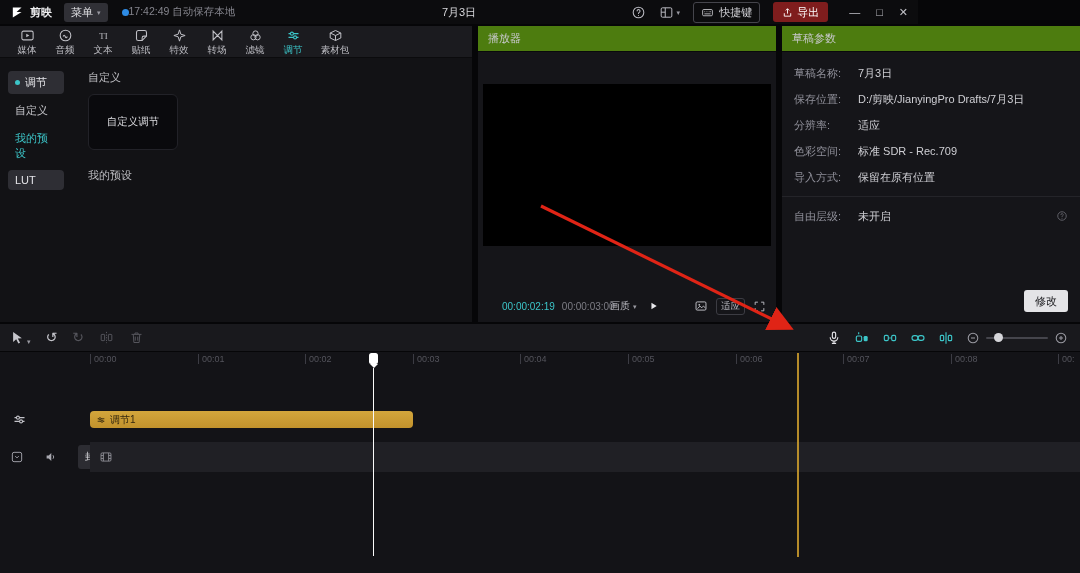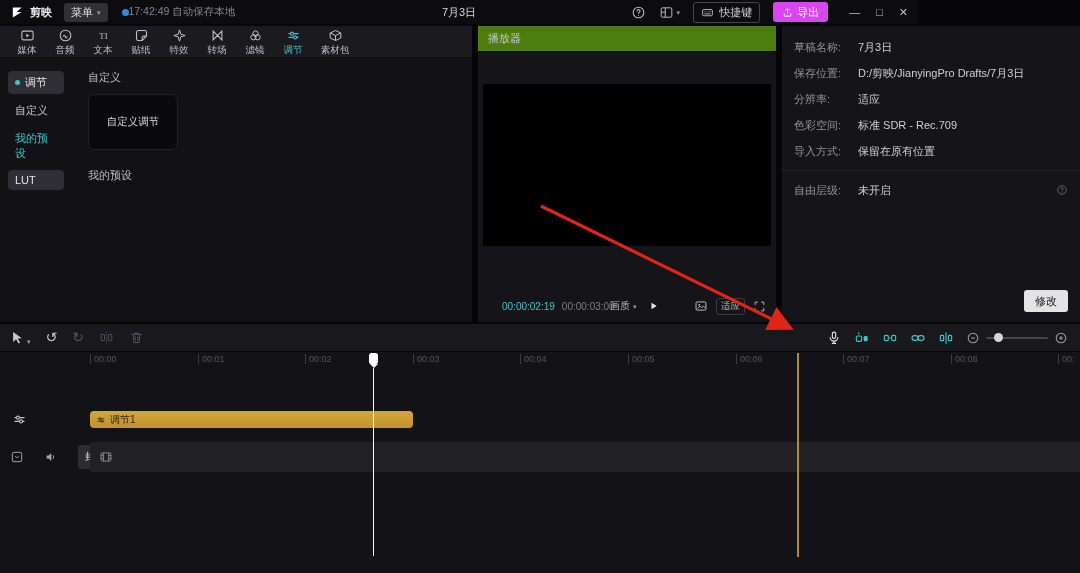--- a/index.html
+++ b/index.html
@@ -15,21 +15,21 @@
 .appname{color:#f0f0f2;font-weight:bold;margin-left:5px}
 .menu-btn{margin-left:12px;background:#303036;border-radius:3px;padding:2px 7px;color:#e2e2e6;display:flex;gap:4px;align-items:center;cursor:default}
 .caret{font-size:7px;color:#9a9aa2;line-height:1}
 .sync-dot{width:7px;height:7px;border-radius:50%;background:#2e8ce6;margin-left:14px}
 .autosave{color:#85858d;font-size:10.5px}
 .tb-title{position:absolute;left:50%;transform:translateX(-50%);color:#d8d8dc}
 .tb-right{margin-left:auto;display:flex;align-items:center;gap:13px}
 .tb-icon{width:15px;height:15px;color:#b9b9c0}
 .layout-group{display:flex;align-items:center;gap:3px}
 .shortcut-btn{display:flex;align-items:center;gap:5px;border:1px solid #45454c;border-radius:3px;padding:2px 7px;color:#d5d5da;background:none;font-size:11px}
-.export-btn{display:flex;align-items:center;gap:4px;background:#d946ef;border-radius:3px;padding:2.5px 9px;color:#fff;border:none;font-size:11px}
+.export-btn{display:flex;align-items:center;gap:4px;background:#7f1d1d;border-radius:3px;padding:2.5px 9px;color:#fff;border:none;font-size:11px}
 .export-btn .icon{width:11px;height:11px}
 .win{display:flex;gap:16px;margin-left:8px;color:#c2c2c8;font-size:11px}
 .win span{cursor:default}
 
 
 .panel-left{position:absolute;top:26px;left:0;width:472px;height:296px;background:#121215;display:flex;flex-direction:column}
 .tabsbar{height:32px;background:#1b1b1f;display:flex;align-items:center;padding-left:8px;border-bottom:1px solid #0b0b0d}
 .tab{width:38px;display:flex;flex-direction:column;align-items:center;gap:2px;color:#bfbfc5;cursor:default}
 .tab.wide{width:46px}
 .tab .ticon{width:15px;height:15px}
@@ -304,20 +304,23 @@
       <span class="icon fs-icon">
         <svg viewBox="0 0 24 24" fill="none" stroke="currentColor" stroke-width="1.8">
             <path d="M4 9V4h5M15 4h5v5M20 15v5h-5M9 20H4v-5"></path>
           </svg>
       </span>
     </div>
   </div>
 </div>
 
 <div class="panel-params">
+  <div class="phead">
+    <span>草稿参数</span>
+  </div>
   <div class="p-rows">
     <div class="p-row">
       <span class="p-label">草稿名称:</span>
       <span class="p-value">7月3日</span>
     </div>
     <div class="p-row">
       <span class="p-label">保存位置:</span>
       <span class="p-value">D:/剪映/JianyingPro Drafts/7月3日</span>
     </div>
     <div class="p-row">

